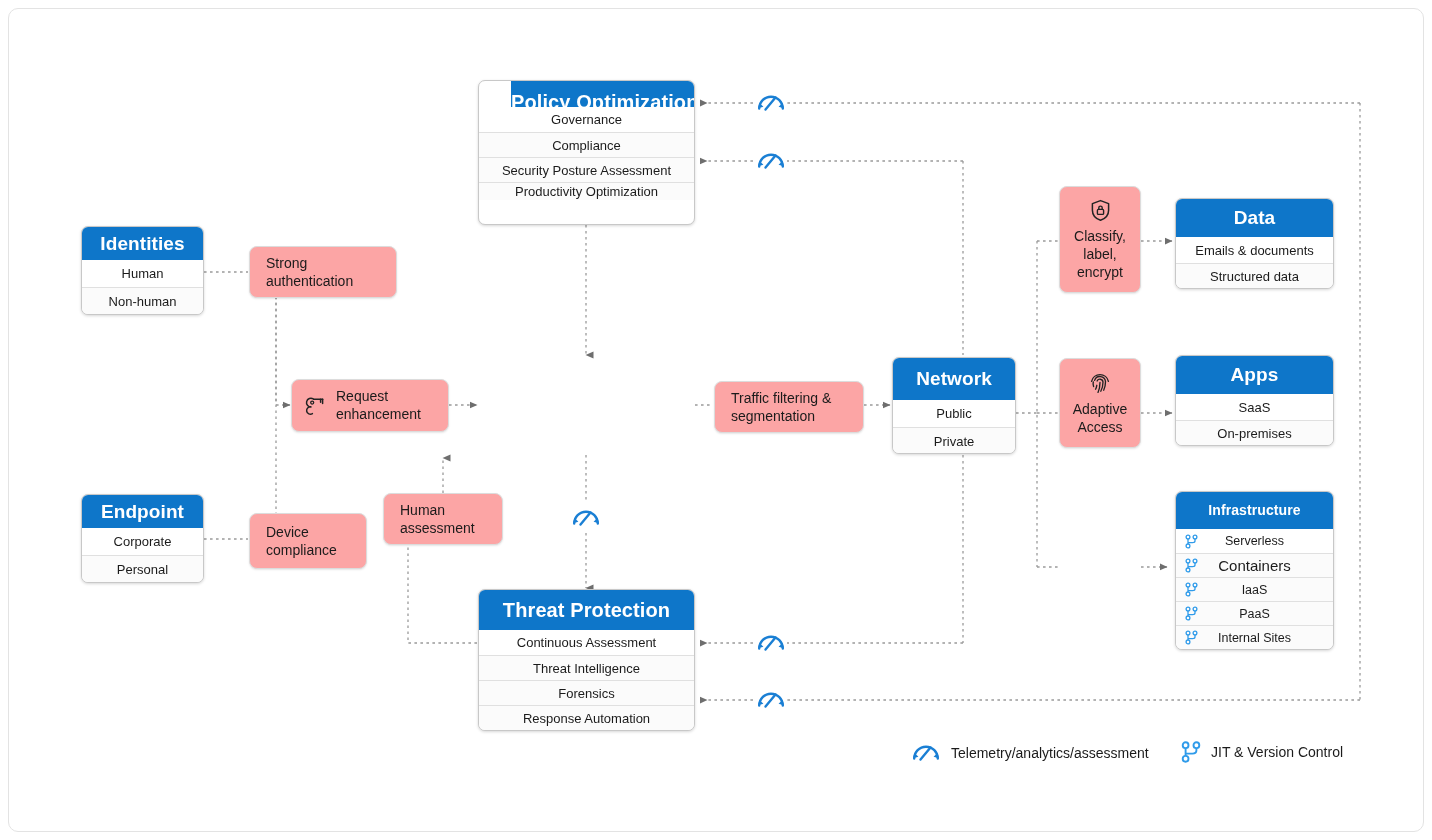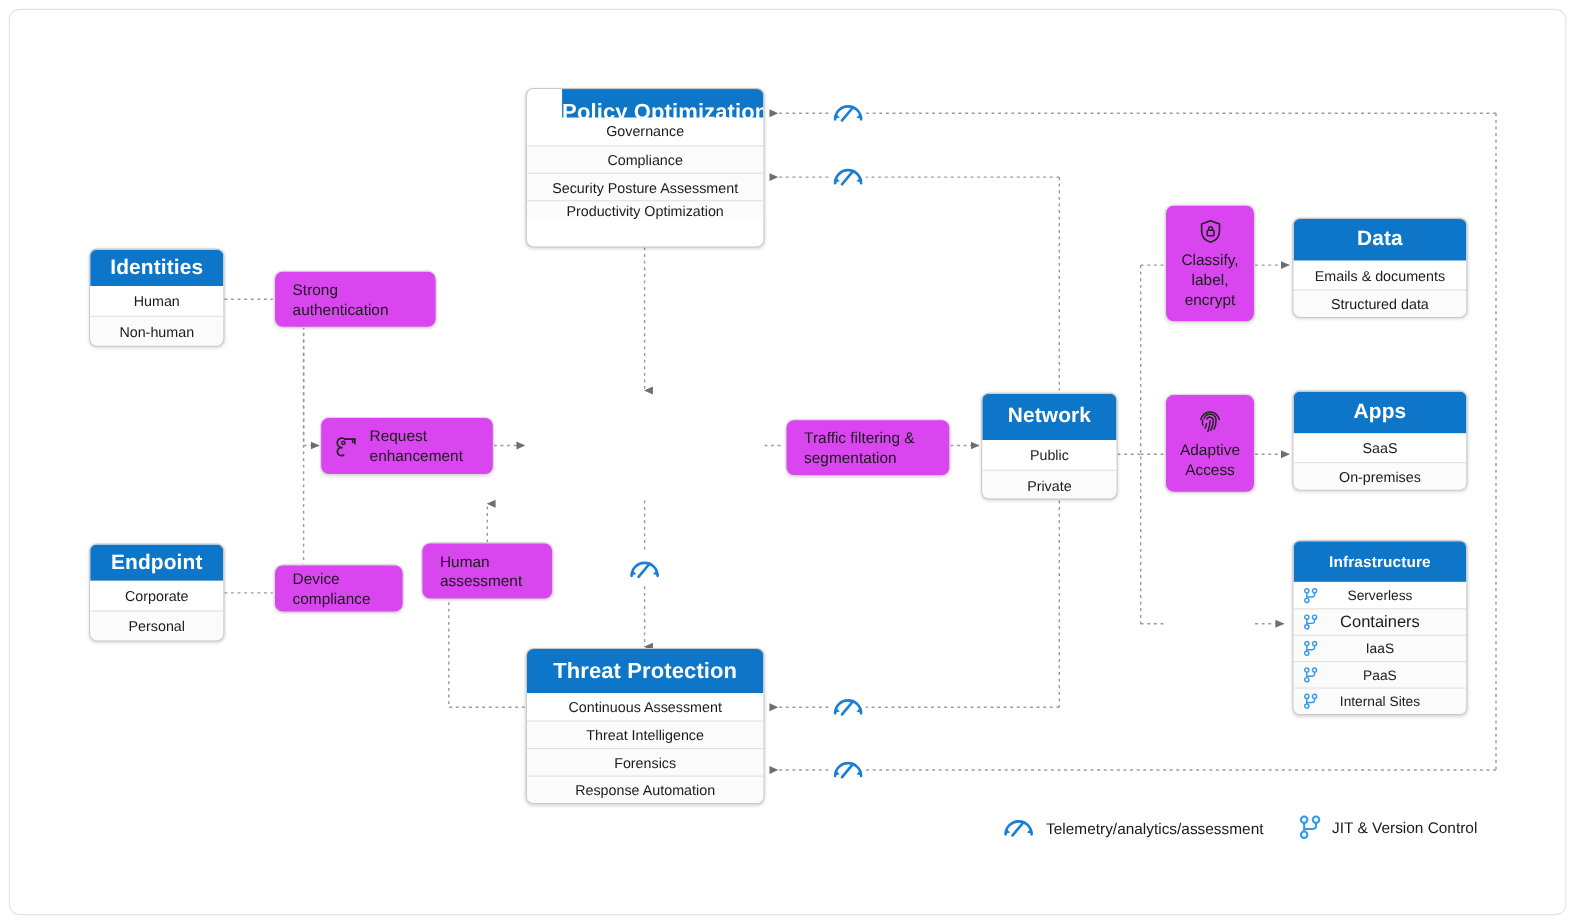--- a/index.html
+++ b/index.html
@@ -63,21 +63,21 @@
     position: absolute;
     left: 8px; top: 50%;
     transform: translateY(-50%);
     width: 15px; height: 15px;
     display: flex; align-items: center; justify-content: center;
   }
 
   
   .cap {
     position: absolute;
-    background: #d946ef;
+    background: #fca5a5;
     border: 1px solid #dcdcdc;
     border-radius: 8px;
     box-shadow: 0 1px 2px rgba(0,0,0,0.10);
     color: #1b1b1b;
     display: flex;
     align-items: center;
     justify-content: center;
   }
   .cap.icon-row { gap: 8px; padding-left: 12px; justify-content: flex-start; }
   .cap.icon-col { flex-direction: column; gap: 2px; justify-content: center; }
@@ -361,21 +361,21 @@
       </span>
       <span class="rowlabel">Internal Sites</span>
     </div>
   </div>
 
   <div class="cap icon-col" style="left:249px; top:246px; width:148px; height:52px; font-size:14px; align-items:flex-start; padding-left:16px;">
     <span>Strong</span>
     <span>authentication</span>
   </div>
 
-  <div class="cap icon-col" style="left:249px; top:513px; width:118px; height:44px; font-size:14px; align-items:flex-start; padding-left:16px;">
+  <div class="cap icon-col" style="left:249px; top:513px; width:118px; height:56px; font-size:14px; align-items:flex-start; padding-left:16px;">
     <span>Device</span>
     <span>compliance</span>
   </div>
 
   <div class="cap icon-row" style="left:291px; top:379px; width:158px; height:53px; font-size:14px;">
     <span style="flex:0 0 auto;">
       <svg width="24" height="22" viewBox="0 0 24 22">
         <path d="M9.4,4.0 a4.4,4.4 0 1 0 -2.0,8.0 a3.7,3.7 0 1 0 1.0,6.6" fill="none" stroke="#232323" stroke-width="1.5" stroke-linecap="round"></path>
         <circle cx="8.2" cy="7.6" r="1.5" fill="none" stroke="#232323" stroke-width="1.3"></circle>
         <path d="M9.6,4.2 L18.6,4.2" stroke="#232323" stroke-width="1.5" stroke-linecap="round" fill="none"></path>

